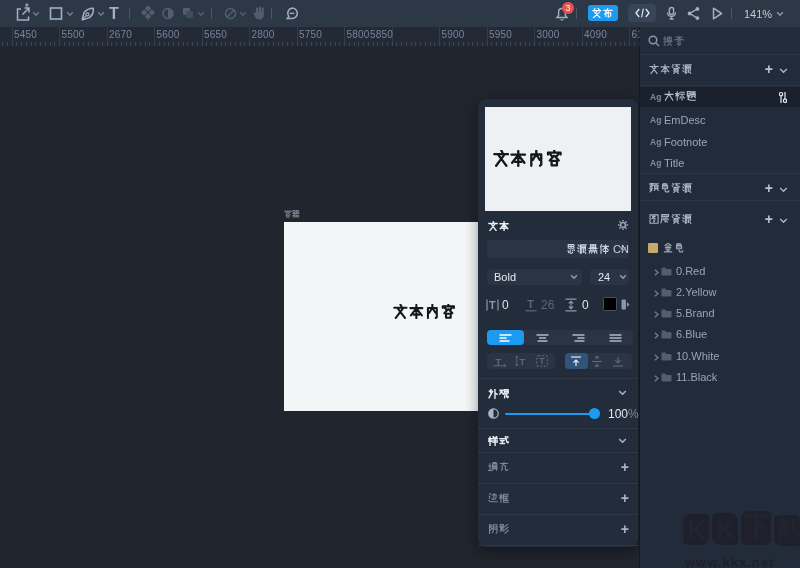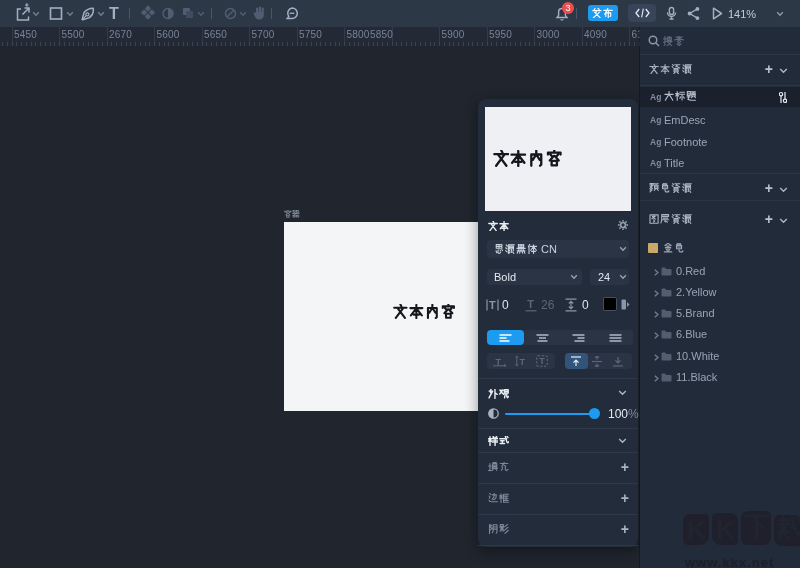--- a/index.html
+++ b/index.html
@@ -67,21 +67,21 @@
       <div class="rlab" style="left:14px">5450</div>
       <div class="rmaj" style="left:59px"></div>
       <div class="rlab" style="left:61.5px">5500</div>
       <div class="rmaj" style="left:106.5px"></div>
       <div class="rlab" style="left:109px">2670</div>
       <div class="rmaj" style="left:154px"></div>
       <div class="rlab" style="left:156.5px">5600</div>
       <div class="rmaj" style="left:201.5px"></div>
       <div class="rlab" style="left:204px">5650</div>
       <div class="rmaj" style="left:249px"></div>
-      <div class="rlab" style="left:251.5px">5700</div>
+      <div class="rlab" style="left:251.5px">2800</div>
       <div class="rmaj" style="left:296.5px"></div>
       <div class="rlab" style="left:299px">5750</div>
       <div class="rmaj" style="left:344px"></div>
       <div class="rlab" style="left:346.5px">5800</div>
       <div class="rmaj" style="left:391.5px"></div>
       <div class="rlab" style="left:370px">5850</div>
       <div class="rmaj" style="left:439px"></div>
       <div class="rlab" style="left:441.5px">5900</div>
       <div class="rmaj" style="left:486.5px"></div>
       <div class="rlab" style="left:489px">5950</div>
@@ -323,21 +323,21 @@
       <circle cx="10.4" cy="8.9" r="1.9"></circle>
         <circle cx="2.6" cy="13.5" r="1.9"></circle>
         <circle cx="10.4" cy="18.1" r="1.9"></circle>
       <path d="M2.6 13.5 L10.4 8.9 M2.6 13.5 L10.4 18.1" stroke="#a4aec2" stroke-width="1.3"></path>
     </svg>
 
     <svg class="tico" style="left:711px" width="12" height="27" viewBox="0 0 12 27" fill="none" stroke="#a4aec2" stroke-width="1.5">
       <path d="M2.5 8.2 L10.5 13.5 L2.5 18.8 Z" stroke-linejoin="round"></path>
     </svg>
     <div class="sep" style="left:731px"></div>
-    <div class="tico" style="left:728px;color:#c3cad6;font-size:11px;">141%</div>
+    <div class="tico" style="left:744px;color:#c3cad6;font-size:11px;">141%</div>
     <svg class="caret" style="left:776px;top:11px" width="8" height="6" viewBox="0 0 8 6">
         <path d="M1.2 1.2 L4 4.2 L6.8 1.2" stroke="#8f99ac" stroke-width="1.4" fill="none"></path>
       </svg>
   </div>
   <div id="panel">
     <div id="preview">
         <span class="cn"><svg width="16.560000000000002" height="16.560000000000002" viewBox="0 0 100 100" style="display:inline-block;vertical-align:-0.1em;margin-right:1.44px">
             <path d="M50 3 L57 15M8 25 L92 25M69 28 L19 95M31 28 L81 95" stroke="rgb(21, 23, 28)" stroke-width="14" fill="none" stroke-linecap="round" stroke-linejoin="round"></path>
           </svg><svg width="16.560000000000002" height="16.560000000000002" viewBox="0 0 100 100" style="display:inline-block;vertical-align:-0.1em;margin-right:1.44px">
             <path d="M9 28 L91 28M50 6 L50 96M47 33 L13 77M53 33 L87 77M31 72 L69 72" stroke="rgb(21, 23, 28)" stroke-width="14" fill="none" stroke-linecap="round" stroke-linejoin="round"></path>
@@ -349,21 +349,21 @@
       </div>
     <div class="phead cn" style="top:121px"><svg width="10.120000000000001" height="10.120000000000001" viewBox="0 0 100 100" style="display:inline-block;vertical-align:-0.1em;margin-right:0.88px">
           <path d="M50 3 L57 15M8 25 L92 25M69 28 L19 95M31 28 L81 95" stroke="rgb(232, 237, 244)" stroke-width="14" fill="none" stroke-linecap="round" stroke-linejoin="round"></path>
         </svg><svg width="10.120000000000001" height="10.120000000000001" viewBox="0 0 100 100" style="display:inline-block;vertical-align:-0.1em;margin-right:0.88px">
           <path d="M9 28 L91 28M50 6 L50 96M47 33 L13 77M53 33 L87 77M31 72 L69 72" stroke="rgb(232, 237, 244)" stroke-width="14" fill="none" stroke-linecap="round" stroke-linejoin="round"></path>
         </svg></div>
     <svg style="position:absolute;right:9px;top:120px" width="12" height="12" viewBox="0 0 24 24" fill="none" stroke="#98a2b3" stroke-width="2.4">
       <circle cx="12" cy="12" r="5" stroke-width="3.4"></circle>
       <path d="M12 1.8 V5 M12 19 V22.2 M1.8 12 H5 M19 12 H22.2 M4.8 4.8 L7 7 M17 17 L19.2 19.2 M19.2 4.8 L17 7 M7 17 L4.8 19.2" stroke-width="3"></path>
     </svg>
-    <div class="inp" style="left:9px;top:141px;width:142px;height:18px;line-height:18px;padding-left:7px;"><span class="cn"><svg width="10.120000000000001" height="10.120000000000001" viewBox="0 0 100 100" style="display:inline-block;vertical-align:-0.1em;margin-right:0.88px">
+    <div class="inp" style="left:9px;top:141px;width:142px;height:18px;line-height:18px;padding-left:7px;text-align:right;"><span class="cn"><svg width="10.120000000000001" height="10.120000000000001" viewBox="0 0 100 100" style="display:inline-block;vertical-align:-0.1em;margin-right:0.88px">
             <path d="M22 5 L78 5 L78 42 L22 42 L22 5M50 5 L50 42M22 23 L78 23M20 66 L26 86M42 58 L38 86 L52 93 L66 84M60 60 L66 70M78 55 L84 65" stroke="rgb(201, 209, 221)" stroke-width="11" fill="none" stroke-linecap="round" stroke-linejoin="round"></path>
           </svg><svg width="10.120000000000001" height="10.120000000000001" viewBox="0 0 100 100" style="display:inline-block;vertical-align:-0.1em;margin-right:0.88px">
             <path d="M11 9 L21 21M7 37 L17 47M7 65 L19 77M33 7 L93 7M33 7 L33 91M42 21 L84 21 L84 47 L42 47 L42 21M42 34 L84 34M63 52 L63 83M41 57 L47 69M85 57 L79 69M48 80 L39 93M77 80 L87 93" stroke="rgb(201, 209, 221)" stroke-width="11" fill="none" stroke-linecap="round" stroke-linejoin="round"></path>
           </svg><svg width="10.120000000000001" height="10.120000000000001" viewBox="0 0 100 100" style="display:inline-block;vertical-align:-0.1em;margin-right:0.88px">
             <path d="M24 3 L76 3 L76 35 L24 35 L24 3M50 3 L50 35M24 19 L76 19M9 43 L91 43M30 50 L26 62M50 47 L50 64M70 50 L74 62M11 68 L89 68M19 76 L12 91M40 76 L36 91M61 76 L65 91M81 76 L88 91" stroke="rgb(201, 209, 221)" stroke-width="11" fill="none" stroke-linecap="round" stroke-linejoin="round"></path>
           </svg><svg width="10.120000000000001" height="10.120000000000001" viewBox="0 0 100 100" style="display:inline-block;vertical-align:-0.1em;margin-right:0.88px">
             <path d="M27 3 L14 28M20 19 L20 93M34 24 L96 24M65 7 L65 93M63 28 L37 62M67 28 L93 62M45 73 L85 73" stroke="rgb(201, 209, 221)" stroke-width="11" fill="none" stroke-linecap="round" stroke-linejoin="round"></path>
           </svg></span> CN</div>
     <svg class="caret" style="right:11px;top:147px" width="8" height="6" viewBox="0 0 8 6">
         <path d="M1.2 1.2 L4 4.2 L6.8 1.2" stroke="#98a2b3" stroke-width="1.3" fill="none"></path>

